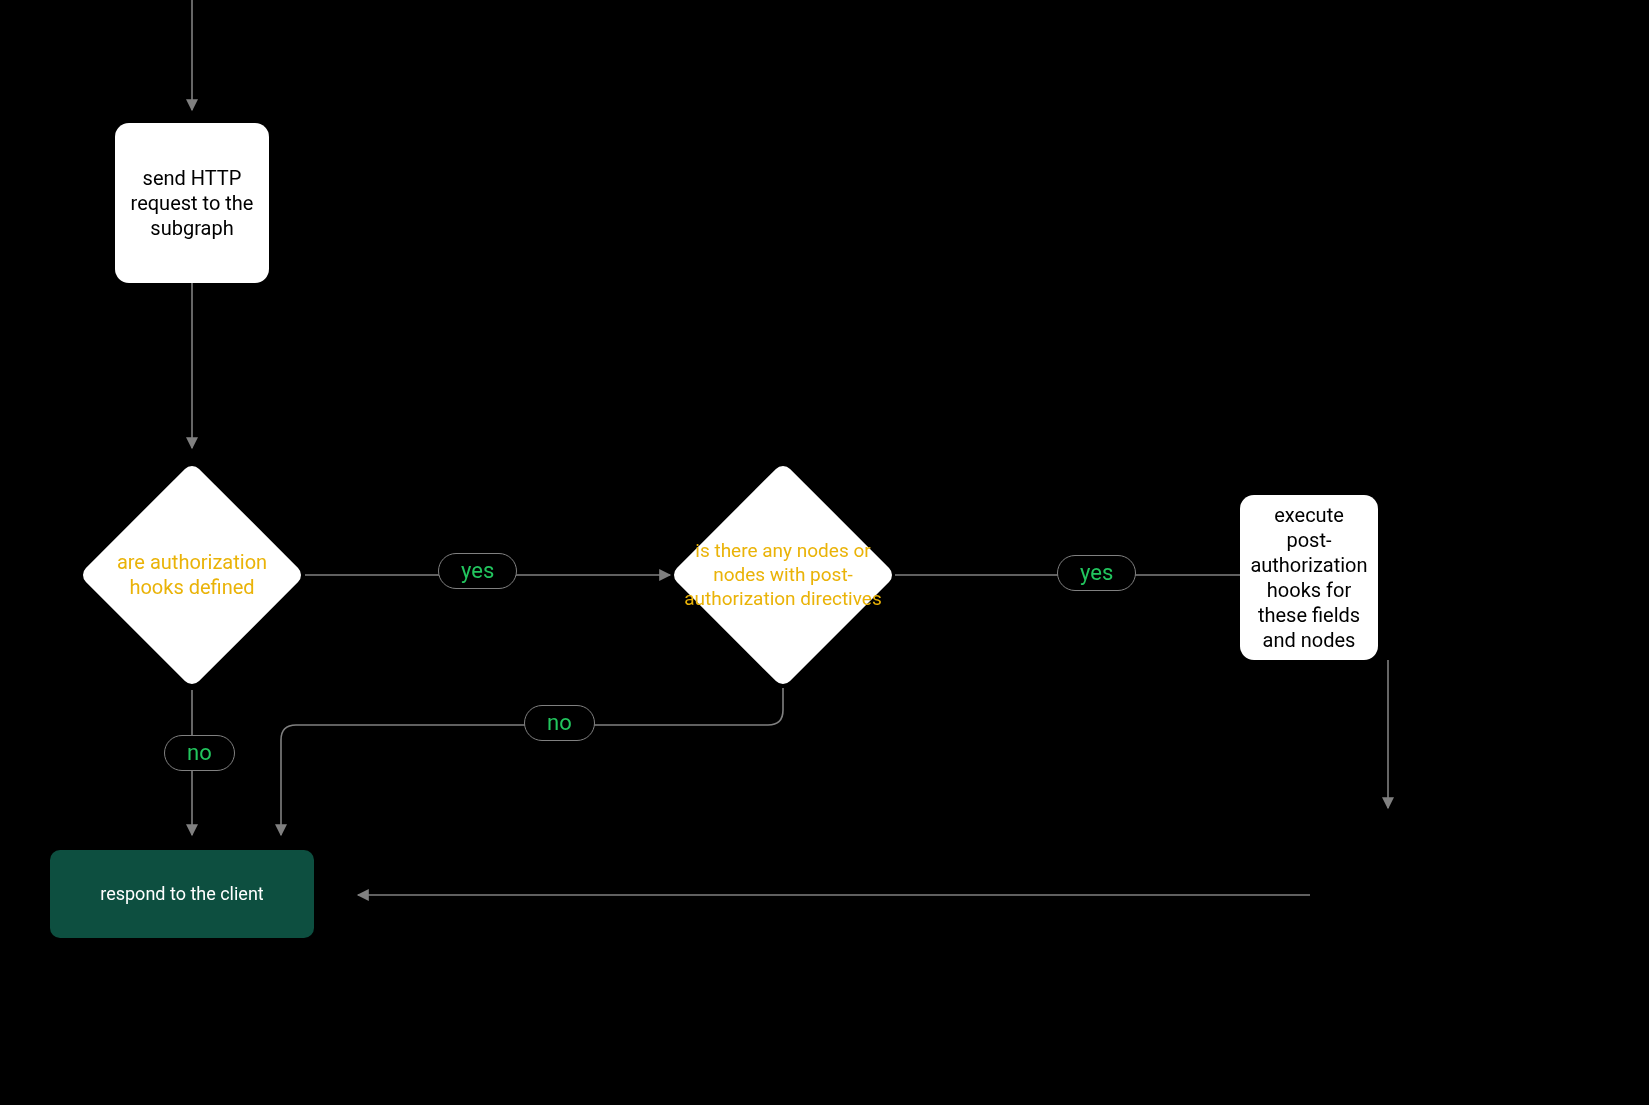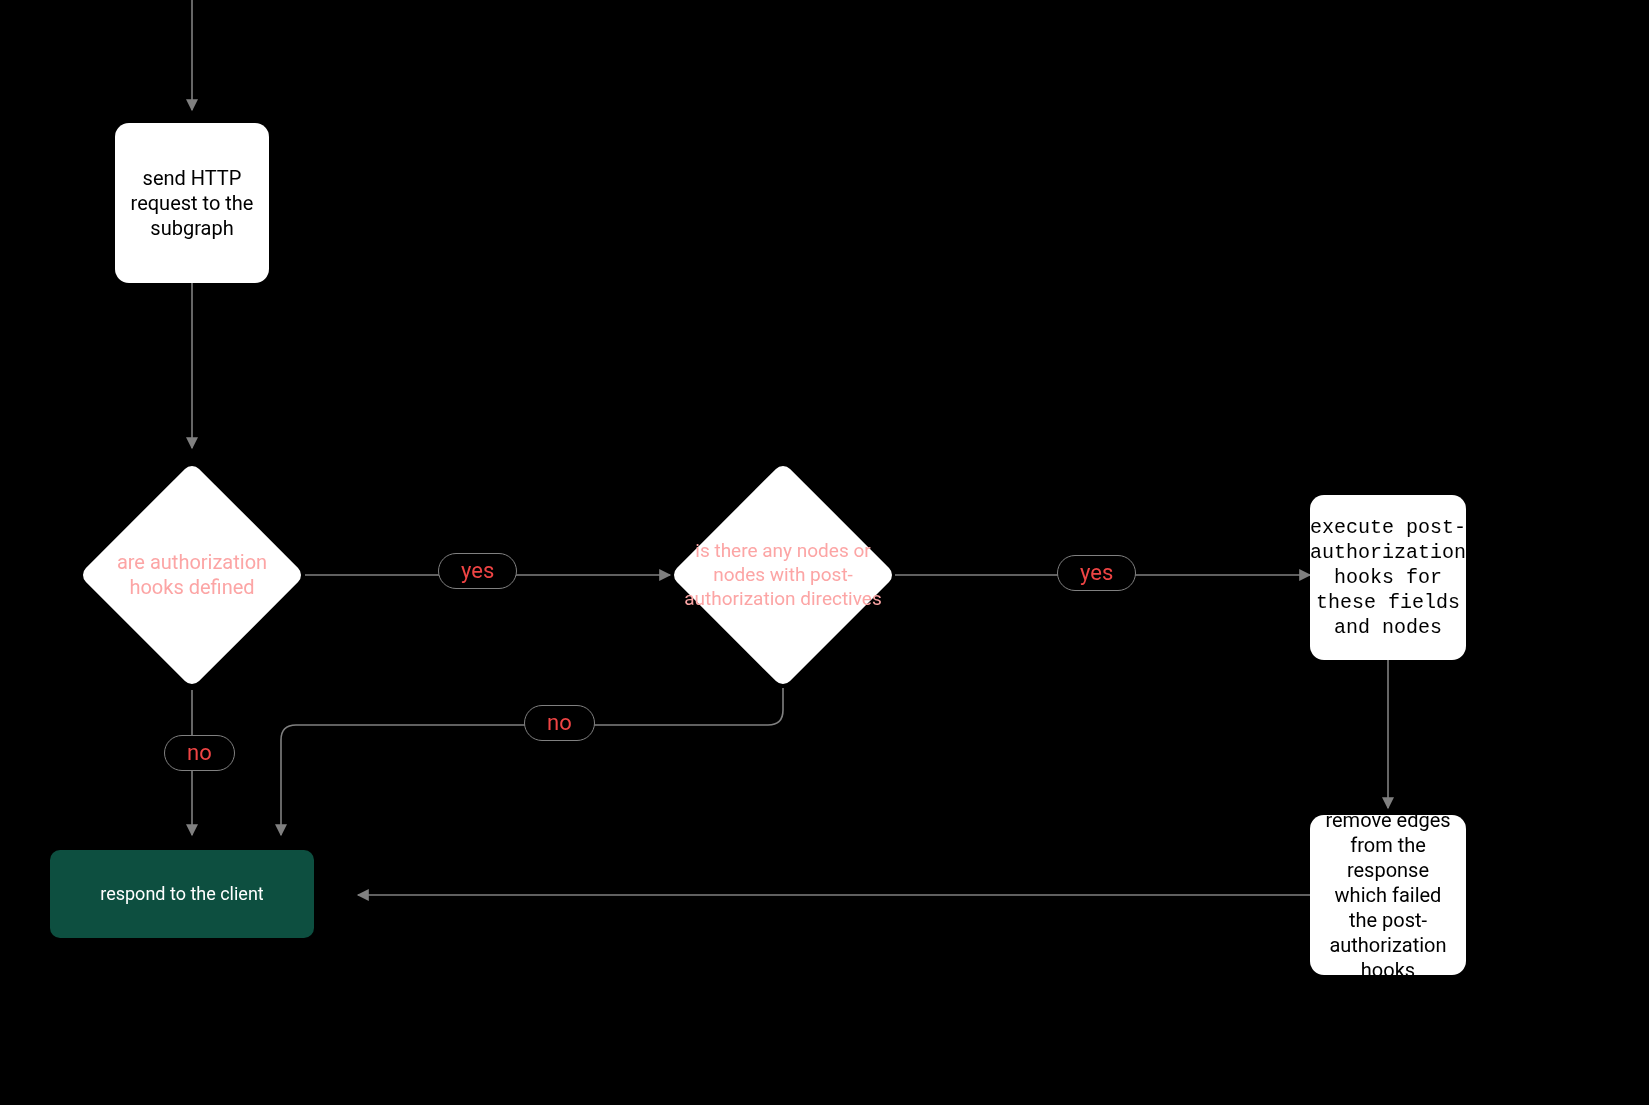--- a/index.html
+++ b/index.html
@@ -54,30 +54,30 @@
     transform: rotate(45deg);
     border-radius: 10px;
   }
   .diamond .label {
     position: absolute;
     inset: 0;
     display: flex;
     align-items: center;
     justify-content: center;
     text-align: center;
-    color: #fca5a5;
+    color: #eab308;
     font-size: 20px;
     line-height: 1.25;
     padding: 30px;
     box-sizing: border-box;
   }
   .pill {
     position: absolute;
     border: 1.6px solid #808080;
-    color: #ef4444;
+    color: #22c55e;
     background: #000;
     border-radius: 999px;
     padding: 6px 22px;
     font-size: 22px;
     line-height: 1;
     display: flex;
     justify-content: center;
   }
 </style>
 </head>
@@ -120,27 +120,24 @@
     </div>
   </div>
 
   <div class="diamond" style="left:703px; top:495px; width:160px; height:160px;">
     <div class="shape"></div>
     <div class="label" style="left:-40px; right:-40px; font-size:19px; padding:20px;">
       <span>is there any nodes or nodes with post-authorization directives</span>
     </div>
   </div>
 
-  <div class="node" style="left:1310px; top:495px; width:156px; height:165px;font-family:Liberation Mono, monospace;">
+  <div class="node" style="left:1240px; top:495px; width:138px; height:165px;">
     <span>execute post-authorization hooks for these fields and nodes</span>
   </div>
 
-  <div class="node" style="left:1310px; top:815px; width:156px; height:160px;">
-    <span>remove edges from the response which failed the post-authorization hooks</span>
-  </div>
 
   <div class="node node-terminal" style="left:50px; top:850px; width:264px; height:88px;">
     <span>respond to the client</span>
   </div>
 
   <div class="pill" style="left:438px; top:553px;">
     <span>yes</span>
   </div>
   <div class="pill" style="left:1057px; top:555px;">
     <span>yes</span>

